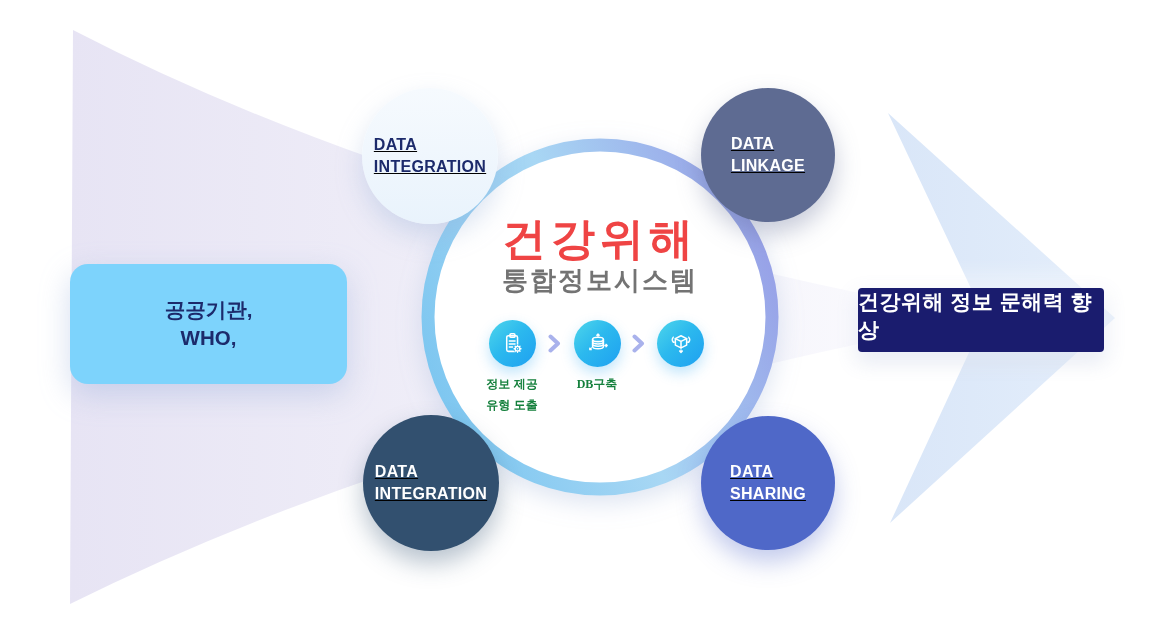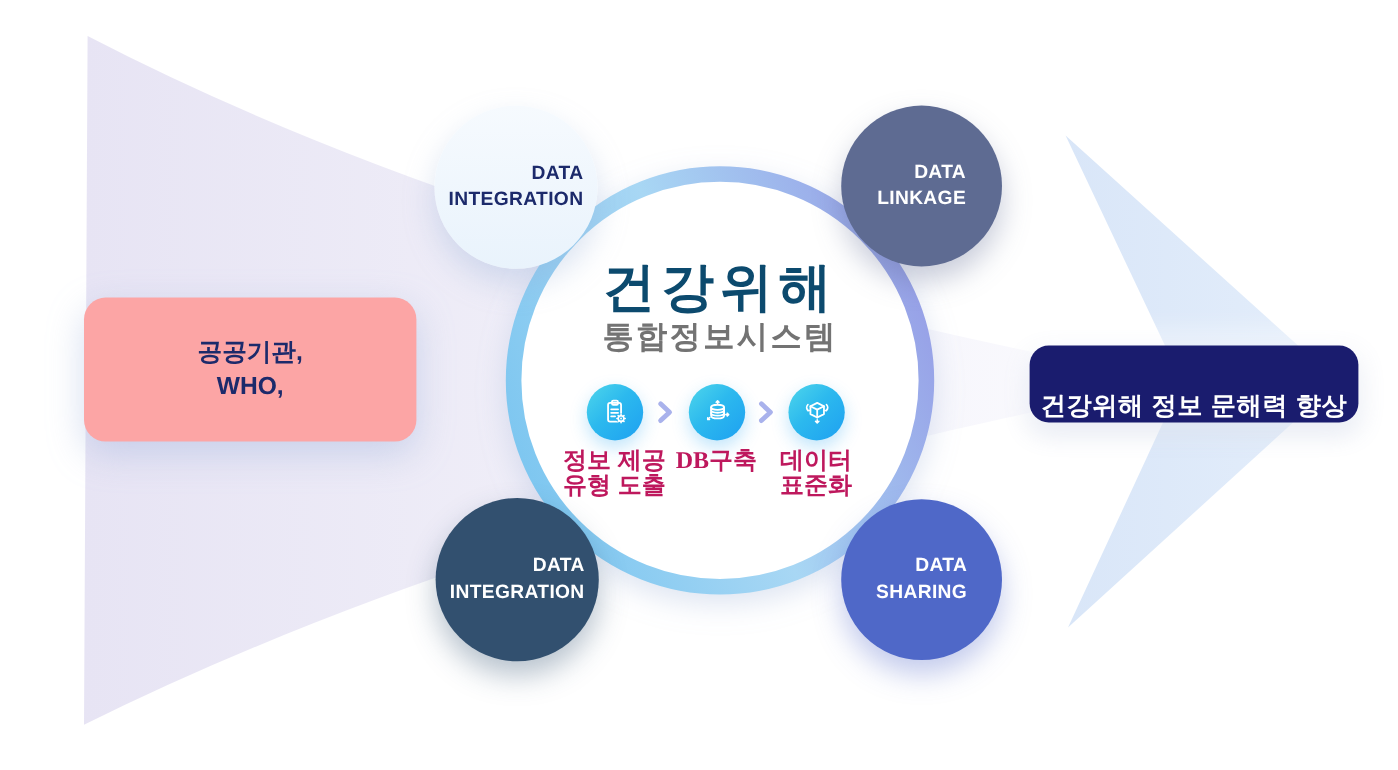--- a/index.html
+++ b/index.html
@@ -3,71 +3,71 @@
 <meta charset="utf-8">
 <style>
   html,body{margin:0;padding:0;background:#ffffff;}
   .canvas{
     position:relative;width:1165px;height:642px;overflow:hidden;background:#ffffff;
     font-family:"Liberation Sans","DejaVu Sans",sans-serif;
   }
   .bg-svg{position:absolute;left:0;top:0;z-index:0;}
 
   
-  .sat{position:absolute;border-radius:50%;display:flex;align-items:center;justify-content:center;text-align:right;z-index:2;}
+  .sat{position:absolute;border-radius:50%;display:flex;align-items:center;justify-content:center;text-align:left;z-index:2;text-decoration:underline;}
   .sat-label{font-weight:700;font-size:16px;line-height:22px;letter-spacing:.3px;}
   .sat-label span{display:block;}
   .sat-integration{left:362px;top:88px;width:136px;height:136px;
     background:linear-gradient(180deg,#f6fafe 0%,#e9f3fc 100%);
     box-shadow:0 12px 26px rgba(150,175,215,.35);}
   .sat-integration .sat-label{color:#1c2a6b;}
   .sat-linkage{left:701px;top:88px;width:134px;height:134px;background:#5e6b92;
     box-shadow:0 12px 24px rgba(94,107,146,.35);}
   .sat-linkage .sat-label{color:#ffffff;}
   .sat-management{left:363px;top:415px;width:136px;height:136px;background:#32506f;
     box-shadow:0 12px 24px rgba(50,80,111,.35);}
   .sat-management .sat-label{color:#ffffff;}
   .sat-sharing{left:701px;top:416px;width:134px;height:134px;background:#4f68c8;
     box-shadow:0 12px 24px rgba(79,104,200,.35);}
   .sat-sharing .sat-label{color:#ffffff;}
 
   
   .center-title1{position:absolute;left:420px;top:210px;width:360px;text-align:center;
-    font-size:44px;font-weight:800;letter-spacing:5px;color:#0c4a6e;z-index:3;}
+    font-size:44px;font-weight:800;letter-spacing:5px;color:#ef4444;z-index:3;}
   .center-title2{position:absolute;left:420px;top:263px;width:360px;text-align:center;
     font-size:26px;font-weight:800;letter-spacing:2px;color:#737373;z-index:3;}
 
   
   .step-icon{position:absolute;width:47px;height:47px;border-radius:50%;z-index:3;
     background:linear-gradient(135deg,#4fd6eb 0%,#2cb9ee 45%,#1ea0f1 100%);
     display:flex;align-items:center;justify-content:center;
     box-shadow:0 6px 14px rgba(30,160,240,.28);}
   .icon-pos-1{left:489px;top:320px;}
   .icon-pos-2{left:574px;top:320px;}
   .icon-pos-3{left:657px;top:320px;}
   .chev{position:absolute;z-index:3;}
   .chev-1{left:548px;top:334px;}
   .chev-2{left:632px;top:334px;}
   .step-label{position:absolute;width:110px;text-align:center;z-index:3;
-    font-size:20px;font-weight:700;color:#be185d;line-height:21px;}
+    font-size:12px;font-weight:700;color:#15803d;line-height:21px;}
   .label-pos-1{left:457px;top:374px;}
   .label-pos-2{left:542px;top:374px;font-family:Liberation Serif, serif;}
   .label-pos-3{left:625px;top:374px;}
   .step-label span{display:block;}
 
   
-  .left-box{position:absolute;left:70px;top:248px;width:277px;height:120px;z-index:3;
-    background:#fca5a5;border-radius:18px;box-shadow:0 10px 30px rgba(150,172,218,.40);
+  .left-box{position:absolute;left:70px;top:264px;width:277px;height:120px;z-index:3;
+    background:#7dd3fc;border-radius:18px;box-shadow:0 10px 30px rgba(150,172,218,.40);
     display:flex;flex-direction:column;align-items:center;justify-content:center;
     font-size:20.5px;font-weight:700;color:#1c2a6b;line-height:28px;text-align:center;}
   .left-box div{display:block;}
-  .right-box{position:absolute;left:858px;top:288px;width:274px;height:64px;z-index:3;
-    background:#1a1c6e;border-radius:16px;
+  .right-box{position:absolute;left:858px;top:288px;width:246px;height:64px;z-index:3;
+    background:#1a1c6e;border-radius:4px;
     box-shadow:0 0 22px 10px rgba(255,255,255,.55),0 8px 20px rgba(120,140,190,.30);
-    display:flex;align-items:flex-end;justify-content:center;
+    display:flex;align-items:flex-start;justify-content:center;
     font-size:21px;font-weight:700;color:#ffffff;letter-spacing:.5px;}
 </style>
 </head>
 <body>
 
 <div class="canvas">
 
   <svg class="bg-svg" width="1165" height="642" viewBox="0 0 1165 642">
     <defs>
       <linearGradient id="tailGrad" gradientUnits="userSpaceOnUse" x1="70" y1="320" x2="985" y2="318">
@@ -164,24 +164,20 @@
     </svg>
   </div>
 
   <div class="step-label label-pos-1">
     <span>정보 제공</span>
     <span>유형 도출</span>
   </div>
   <div class="step-label label-pos-2">
     <span>DB구축</span>
   </div>
-  <div class="step-label label-pos-3">
-    <span>데이터</span>
-    <span>표준화</span>
-  </div>
 
   <div class="left-box">
     <div>공공기관,</div>
     <div>WHO,</div>
   </div>
 
   <div class="right-box">
     <span>건강위해 정보 문해력 향상</span>
   </div>
 

